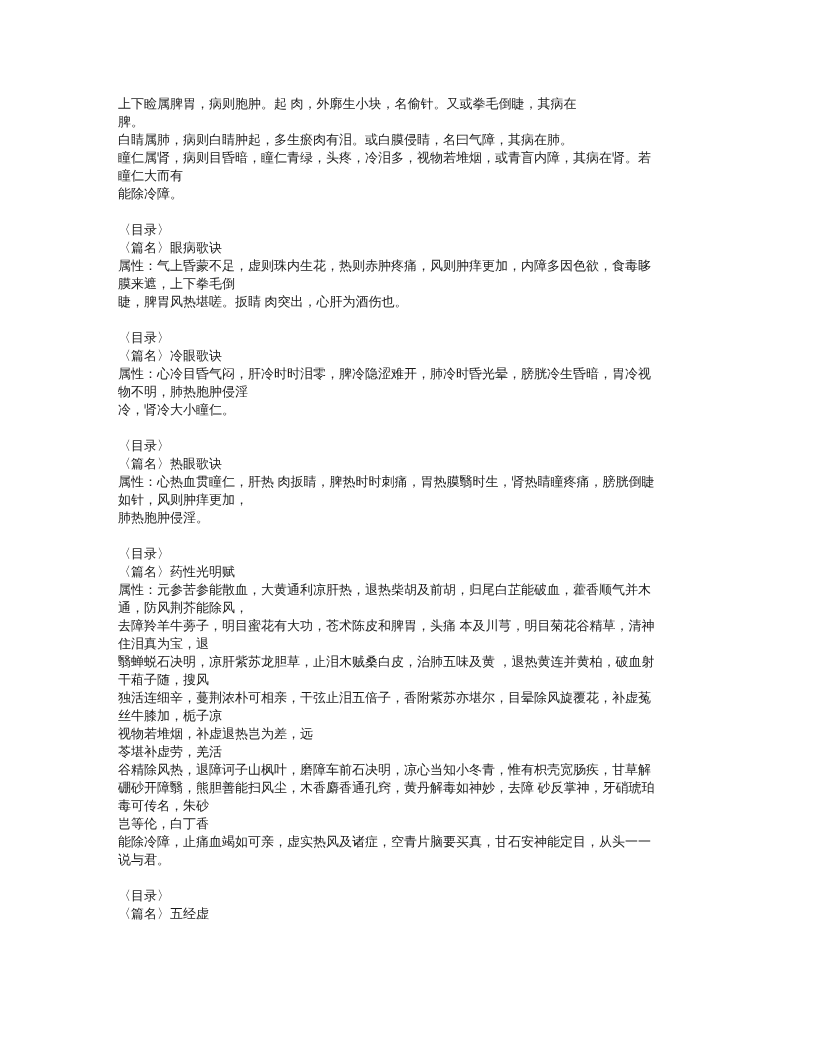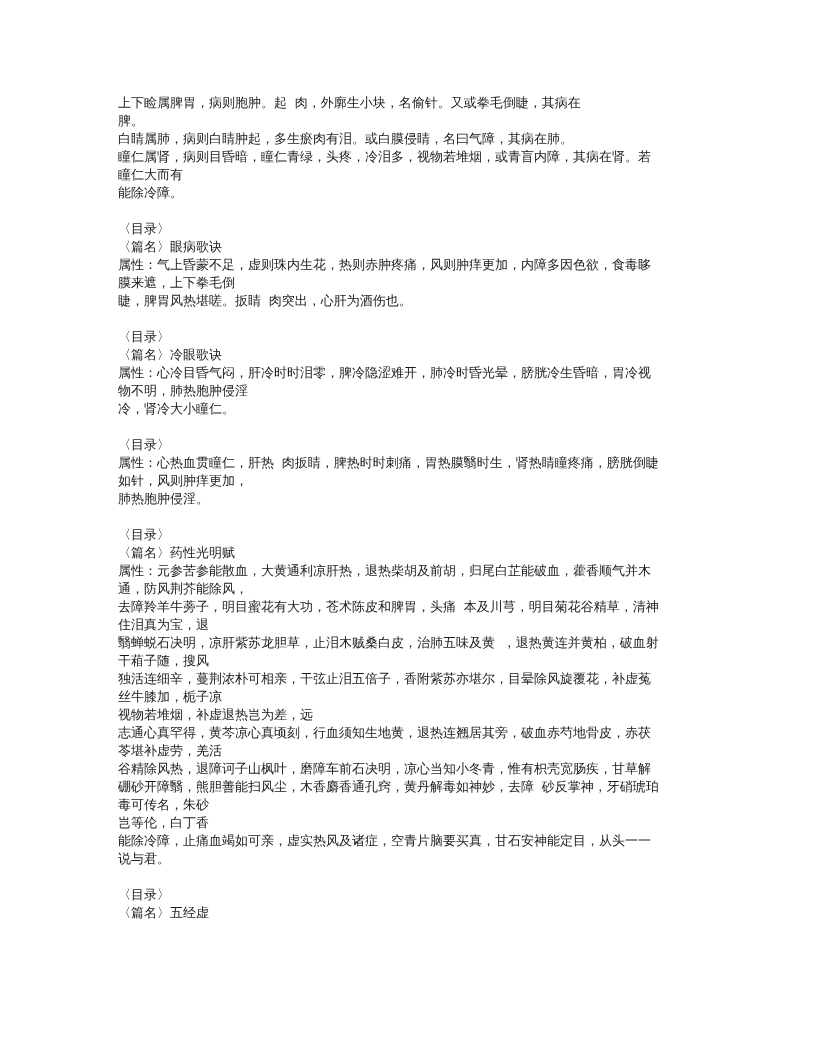--- a/index.html
+++ b/index.html
@@ -11,21 +11,21 @@
     width: 816px;
     height: 1056px;
     position: relative;
     overflow: hidden;
   }
   .page {
     position: absolute;
     left: 118px;
     top: 95px;
     width: 590px;
-    font-family: Liberation Mono, monospace;
+    font-family: Liberation Sans, sans-serif;
     font-size: 13px;
     line-height: 18px;
     color: #1a1a1a;
   }
   .line {
     display: block;
     white-space: pre;
     height: 18px;
   }
   .blank {
@@ -62,39 +62,39 @@
     <span class="line">〈目录〉</span>
     <span class="line">〈篇名〉冷眼歌诀</span>
     <span class="line">属性：心冷目昏气闷，肝冷时时泪零，脾冷隐涩难开，肺冷时昏光晕，膀胱冷生昏暗，胃冷视</span>
     <span class="line">物不明，肺热胞肿侵淫</span>
     <span class="line">冷，肾冷大小瞳仁。</span>
   </div>
   <span class="blank"></span>
 
   <div class="section">
     <span class="line">〈目录〉</span>
+    <span class="line">〈篇名〉热眼歌诀</span>
     <span class="line">属性：心热血贯瞳仁，肝热 肉扳睛，脾热时时刺痛，胃热膜翳时生，肾热睛瞳疼痛，膀胱倒睫</span>
     <span class="line">如针，风则肿痒更加，</span>
     <span class="line">肺热胞肿侵淫。</span>
   </div>
   <span class="blank"></span>
 
   <div class="section">
     <span class="line">〈目录〉</span>
     <span class="line">〈篇名〉药性光明赋</span>
     <span class="line">属性：元参苦参能散血，大黄通利凉肝热，退热柴胡及前胡，归尾白芷能破血，藿香顺气并木</span>
     <span class="line">通，防风荆芥能除风，</span>
     <span class="line">去障羚羊牛蒡子，明目蜜花有大功，苍术陈皮和脾胃，头痛 本及川芎，明目菊花谷精草，清神</span>
     <span class="line">住泪真为宝，退</span>
     <span class="line">翳蝉蜕石决明，凉肝紫苏龙胆草，止泪木贼桑白皮，治肺五味及黄 ，退热黄连并黄柏，破血射</span>
     <span class="line">干葙子随，搜风</span>
     <span class="line">独活连细辛，蔓荆浓朴可相亲，干弦止泪五倍子，香附紫苏亦堪尔，目晕除风旋覆花，补虚菟</span>
     <span class="line">丝牛膝加，栀子凉</span>
     <span class="line">视物若堆烟，补虚退热岂为差，远</span>
-    <span class="line">志通心真罕得，黄芩凉心真顷刻，行血须知生地黄，退热连翘居其旁，破血赤芍地骨皮，赤茯</span>
     <span class="line">苓堪补虚劳，羌活</span>
     <span class="line">谷精除风热，退障诃子山枫叶，磨障车前石决明，凉心当知小冬青，惟有枳壳宽肠疾，甘草解</span>
     <span class="line">硼砂开障翳，熊胆善能扫风尘，木香麝香通孔窍，黄丹解毒如神妙，去障 砂反掌神，牙硝琥珀</span>
     <span class="line">毒可传名，朱砂</span>
     <span class="line">岂等伦，白丁香</span>
     <span class="line">能除冷障，止痛血竭如可亲，虚实热风及诸症，空青片脑要买真，甘石安神能定目，从头一一</span>
     <span class="line">说与君。</span>
   </div>
   <span class="blank"></span>
 

